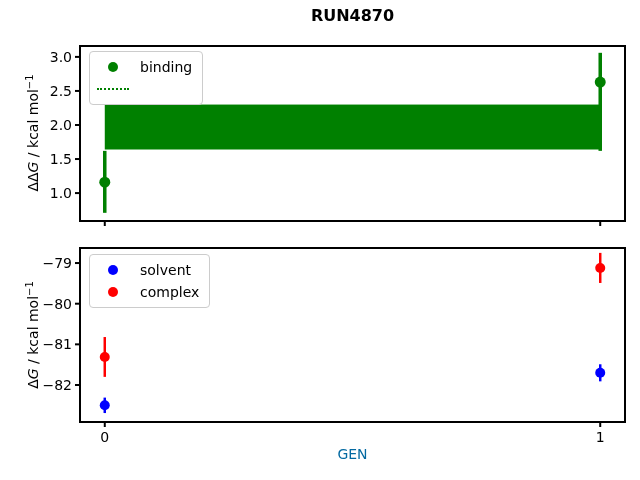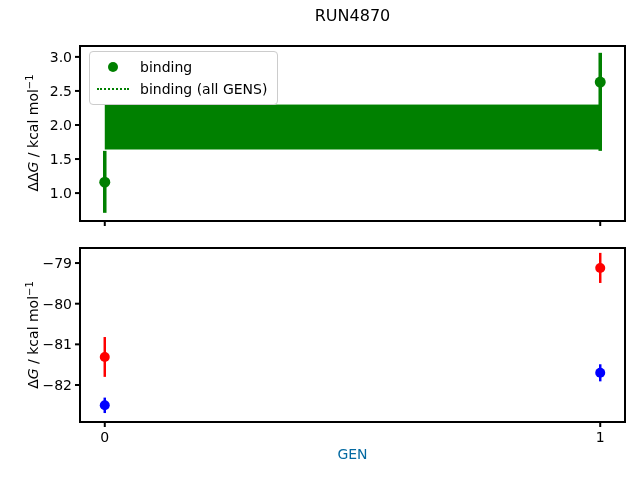--- a/index.html
+++ b/index.html
@@ -1,20 +1,20 @@
 <!DOCTYPE html>
 <html><head>
 <meta charset="utf-8">
 <style>
   html,body{margin:0;padding:0;background:#ffffff;width:640px;height:480px;overflow:hidden;
     font-family:"DejaVu Sans","Liberation Sans",sans-serif;}
   #figure{position:relative;width:640px;height:480px;background:#ffffff;}
   #plot-svg{position:absolute;left:0;top:0;}
   #title{position:absolute;left:80px;top:6px;width:545px;text-align:center;
-    font-size:16px;font-weight:normal;color:#000;}
+    font-size:16px;font-weight:bold;color:#000;}
   .ylabel{position:absolute;white-space:nowrap;font-size:14px;color:#000;
     transform:translate(-50%,-50%) rotate(-90deg);}
   #ylabel1{left:33px;top:133px;}
   #ylabel2{left:33px;top:335px;}
   .ital{font-style:italic;}
   .sup{font-size:10px;position:relative;top:-5px;}
   #xlabel{position:absolute;left:80px;top:446px;width:545px;text-align:center;
     font-size:14px;color:#0369a1;}
   .legend{position:absolute;background:rgba(255,255,255,0.85);border:1px solid #cccccc;
     border-radius:4px;padding:4px 10px 4px 6px;font-size:14px;color:#000;}
@@ -90,17 +90,30 @@
     <div class="lrow">
       <span class="lhandle">
           <span class="ldot" id="dot-binding" style="background: rgb(0, 128, 0);"></span>
         </span>
       <span class="ltext">binding</span>
     </div>
     <div class="lrow">
       <span class="lhandle">
           <span class="lline" id="line-band" style="border-top-color: rgb(0, 128, 0);"></span>
         </span>
-      <span class="ltext">binding (all GENS)</span>
     </div>
   </div>
 
+  <div id="legend2" class="legend">
+    <div class="lrow">
+      <span class="lhandle">
+          <span class="ldot" id="dot-solvent" style="background: rgb(0, 0, 255);"></span>
+        </span>
+      <span class="ltext">solvent</span>
+    </div>
+    <div class="lrow">
+      <span class="lhandle">
+          <span class="ldot" id="dot-complex" style="background: rgb(255, 0, 0);"></span>
+        </span>
+      <span class="ltext">complex</span>
+    </div>
+  </div>
 </div>
 
 </body></html>

